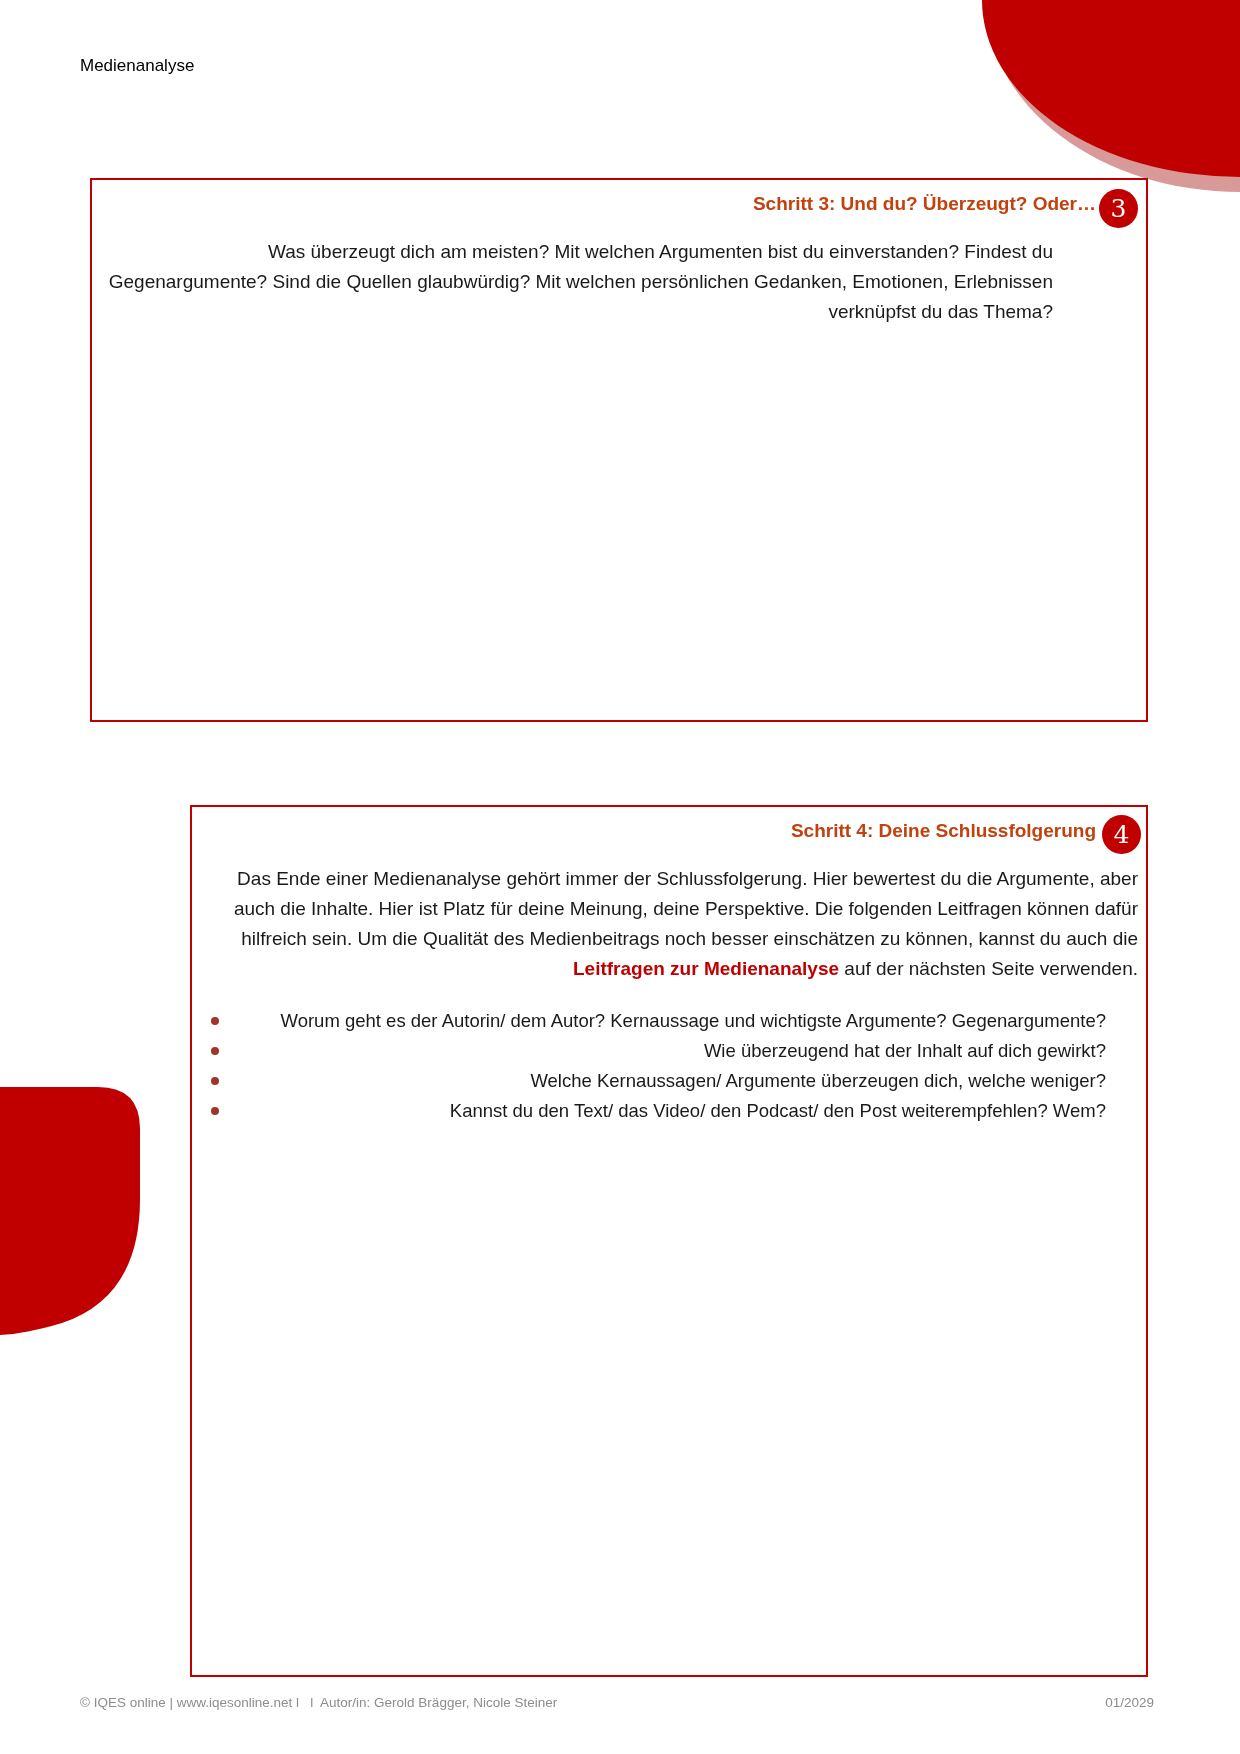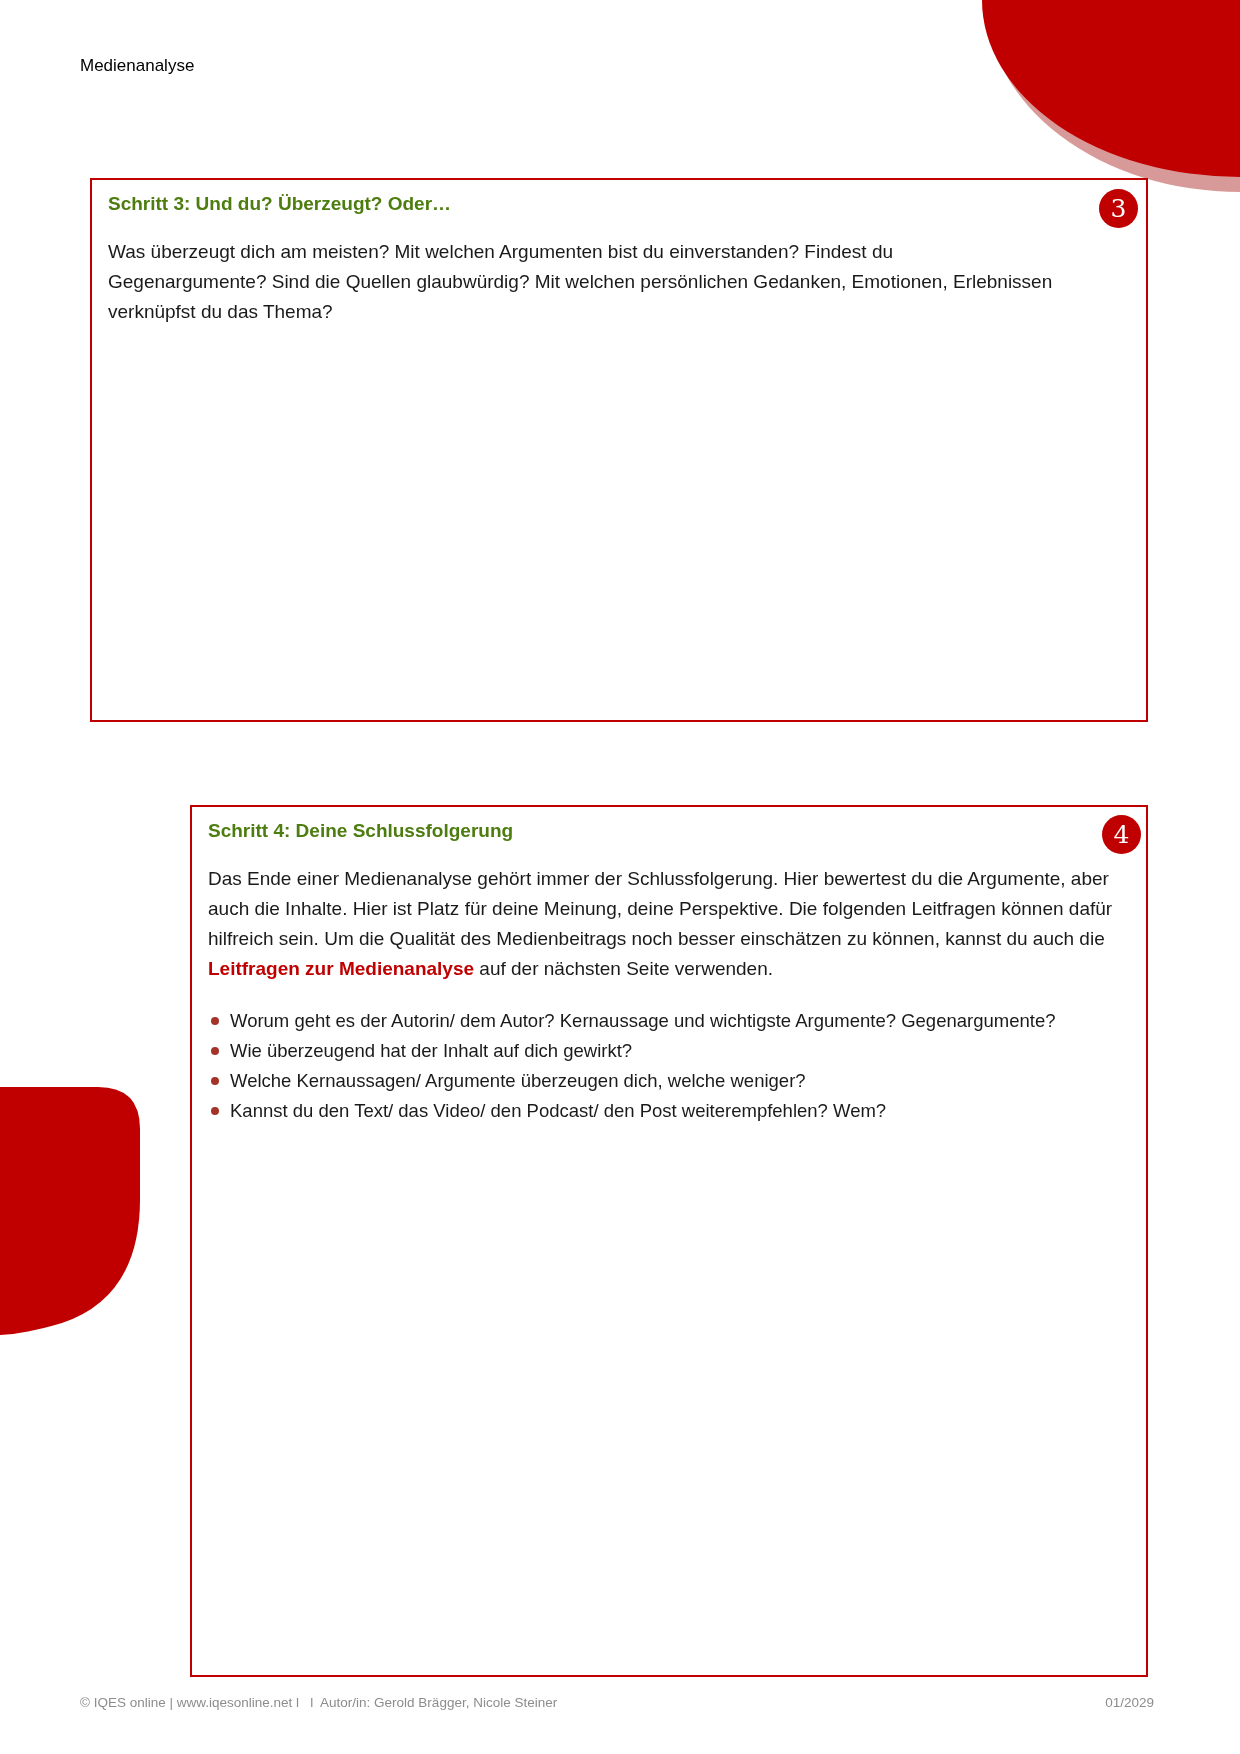--- a/index.html
+++ b/index.html
@@ -3,20 +3,21 @@
 <meta charset="utf-8">
 <style>
   html,body{margin:0;padding:0;background:#ffffff;}
   .page{
     position:relative;
     width:1240px;height:1754px;
     background:#ffffff;
     font-family:"Liberation Sans", sans-serif;
     color:#1a1a1a;
     overflow:hidden;
+    text-align:right;
   }
   
   .blob-tr-light{
     position:absolute;top:0;right:0;
     width:254px;height:192px;
     background:#d89a98;
     border-bottom-left-radius:100% 100%;
   }
   .blob-tr{
     position:absolute;top:0;right:0;
@@ -37,21 +38,21 @@
     position:absolute;
     border:2px solid #c00000;
     box-sizing:border-box;
     background:#ffffff;
   }
   .box-step3{left:90px;top:178px;width:1058px;height:544px;}
   .box-step4{left:190px;top:805px;width:958px;height:872px;}
   .step-title{
     margin:11px 50px 0 16px;
     font-size:19px;line-height:26px;
-    font-weight:bold;color:#4d7c0f;
+    font-weight:bold;color:#c2410c;
   }
   .step-body{
     margin:20px 0 0 16px;
     max-width:945px;
     font-size:19px;line-height:30px;
   }
   .box-step4 .step-body{max-width:930px;}
   .link-red{color:#c00000;font-weight:bold;}
   .badge{
     position:absolute;

